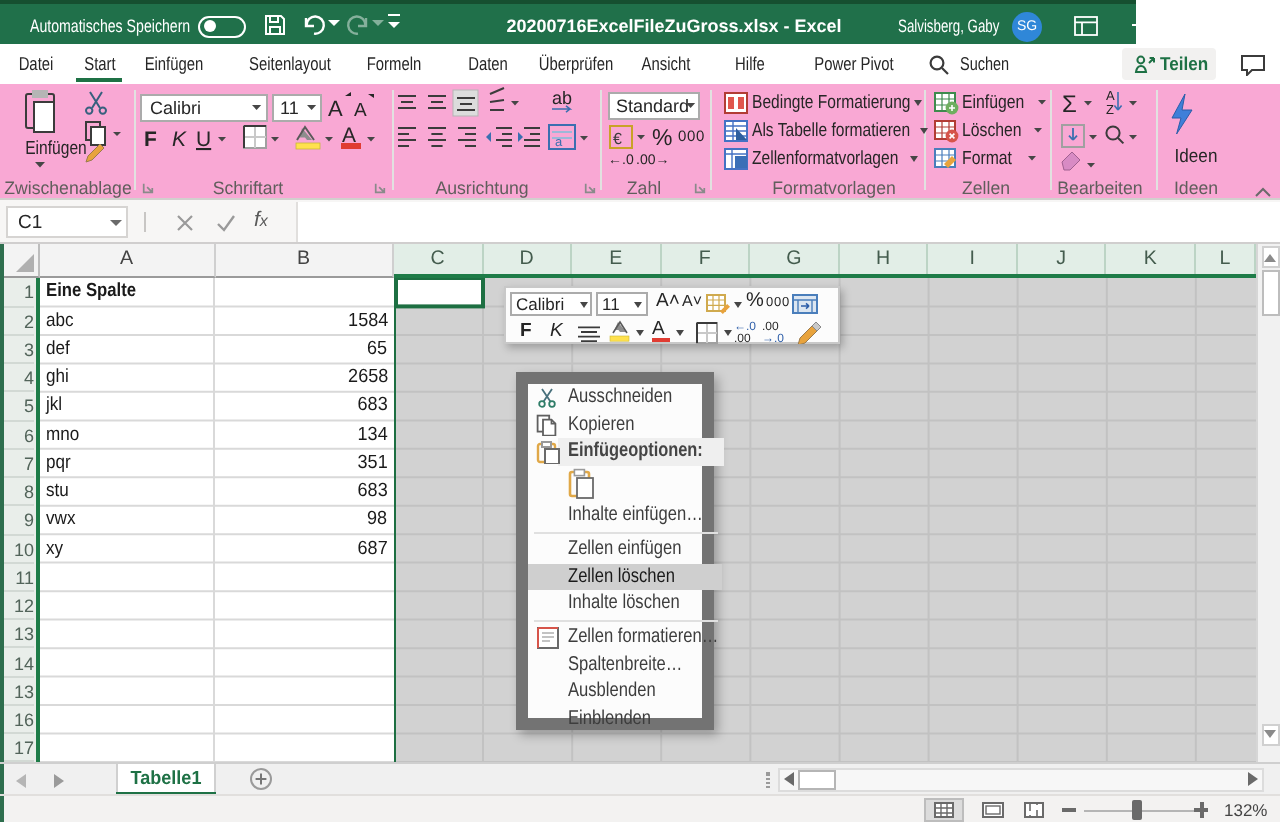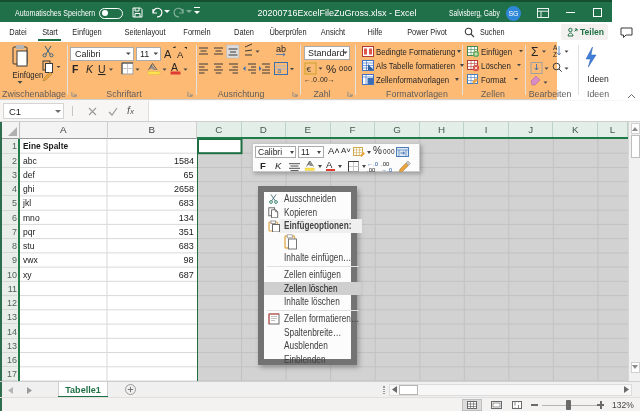--- a/index.html
+++ b/index.html
@@ -1,21 +1,21 @@
 <!DOCTYPE html>
 <html><head><meta charset="utf-8"><style>
 *{margin:0;padding:0;box-sizing:border-box}
 html,body{width:640px;height:411px;overflow:hidden}
 body{font-family:"Liberation Sans",sans-serif;position:relative;background:#fff;
 -webkit-font-smoothing:antialiased}
 .ab{position:absolute}
 svg{display:block}
 </style></head><body>
 
-<div class="ab" style="left:0;top:0;width:612px;height:22px;background:#20704a;border-top:2px solid #164f30;overflow:hidden">
+<div class="ab" style="left:0;top:0;width:568px;height:22px;background:#20704a;border-top:2px solid #164f30;overflow:hidden">
 <div class="ab" style="left:15px;transform-origin:0 50%;top:3px;font-size:9px;font-weight:normal;color:#fff;line-height:16px;white-space:nowrap;transform:scaleX(0.785);">Automatisches Speichern</div>
 <div class="ab" style="left:99px;top:5.5px;width:24px;height:11px;border:1px solid #fff;border-radius:6px">
   <div class="ab" style="left:1.5px;top:1.5px;width:6px;height:6px;border-radius:50%;background:#fff"></div>
     </div>
 <svg class="ab" style="left:132px;top:5px" width="11" height="11" viewBox="0 0 11 11">
  <path d="M1 1h7.5L10 2.5V10H1z" fill="none" stroke="#fff" stroke-width="1"></path>
  <path d="M3 1v3h4V1M3 10V6.5h5V10" fill="none" stroke="#fff" stroke-width="1"></path>
     </svg>
 <svg class="ab" style="left:151px;top:5px" width="12" height="11" viewBox="0 0 12 11">
  <path d="M2 2v4h4" fill="none" stroke="#fff" stroke-width="1.2"></path>
@@ -23,21 +23,21 @@
     </svg>
 <div class="ab" style="left:164px;top:8px;width:0;height:0;border-left:3px solid transparent;border-right:3px solid transparent;border-top:3.5px solid #fff"></div>
 <svg class="ab" style="left:173px;top:5px;opacity:.45" width="12" height="11" viewBox="0 0 12 11">
  <path d="M10 2v4H6" fill="none" stroke="#fff" stroke-width="1.2"></path>
  <path d="M9.7 5.6A4.3 4.3 0 1 0 6 9.8" fill="none" stroke="#fff" stroke-width="1.2"></path>
     </svg>
 <div class="ab" style="left:186px;top:8px;width:0;height:0;border-left:3px solid transparent;border-right:3px solid transparent;border-top:3.5px solid #fff;opacity:.45"></div>
 <div class="ab" style="left:194px;top:5px;width:6px;height:1.2px;background:#fff"></div>
 <div class="ab" style="left:194px;top:9px;width:0;height:0;border-left:3px solid transparent;border-right:3px solid transparent;border-top:3.5px solid #fff"></div>
 
-<div class="ab" style="left:337px;transform-origin:50% 50%;margin-left:-300px;width:600px;text-align:center;top:3px;font-size:9px;font-weight:normal;color:#fff;line-height:16px;white-space:nowrap;">20200716ExcelFileZuGross.xlsx  -  Excel</div>
+<div class="ab" style="left:337px;transform-origin:50% 50%;margin-left:-300px;width:600px;text-align:center;top:3px;font-size:9px;font-weight:bold;color:#fff;line-height:16px;white-space:nowrap;">20200716ExcelFileZuGross.xlsx  -  Excel</div>
 <div class="ab" style="left:449px;transform-origin:0 50%;top:3.5px;font-size:9px;font-weight:normal;color:#fff;line-height:15px;white-space:nowrap;transform:scaleX(0.74);">Salvisberg, Gaby</div>
 <div class="ab" style="left:506px;top:3.5px;width:15px;height:15px;border-radius:50%;background:#2f87d8;color:#fff;font-size:7px;line-height:15px;text-align:center">SG</div>
 <svg class="ab" style="left:537px;top:5.5px" width="12" height="10" viewBox="0 0 12 10">
  <rect x=".5" y=".5" width="11" height="9" fill="none" stroke="#fff" stroke-width=".9"></rect>
  <path d="M.5 3.2h11M4 3.2v6.3" stroke="#fff" fill="none" stroke-width=".9"></path>
     </svg>
 <div class="ab" style="left:566px;top:10px;width:9px;height:1.3px;background:#fff"></div>
 <svg class="ab" style="left:593px;top:6px" width="9" height="9" viewBox="0 0 9 9">
       <rect x=".5" y=".5" width="8" height="8" fill="none" stroke="#fff"></rect>
     </svg>
@@ -68,21 +68,21 @@
  <circle cx="3.4" cy="3" r="1.7" fill="none" stroke="#1e7145" stroke-width="1"></circle>
  <path d="M1 9c.3-2 1.3-3 2.5-3S5.7 7 6 9z" fill="none" stroke="#1e7145" stroke-width="1"></path>
  <path d="M7.5 4.5L10 2m0 0h-2.2M10 2v2.2" stroke="#1e7145" stroke-width="1" fill="none"></path>
     </svg>
 <div class="ab" style="left:580px;transform-origin:0 50%;top:3px;font-size:9.3px;font-weight:bold;color:#1e7145;line-height:14px;white-space:nowrap;transform:scaleX(0.92);">Teilen</div>
 <svg class="ab" style="left:620px;top:5px" width="13" height="11" viewBox="0 0 13 11">
  <path d="M1 1h11v7H6l-2.5 2.5V8H1z" fill="none" stroke="#3b3b3b" stroke-width="1"></path>
     </svg>
 </div>
 
-<div class="ab" style="left:0;top:42px;width:557px;height:58px;background:#fdba74;border-bottom:1px solid #d2d0ce">
+<div class="ab" style="left:0;top:42px;width:640px;height:58px;background:#f9a8d4;border-bottom:1px solid #d2d0ce">
 <div class="ab" style="left:66.5px;top:3px;width:1px;height:50px;background:#e2e1e0"></div>
 <div class="ab" style="left:195.5px;top:3px;width:1px;height:50px;background:#e2e1e0"></div>
 <div class="ab" style="left:300px;top:3px;width:1px;height:50px;background:#e2e1e0"></div>
 <div class="ab" style="left:354.5px;top:3px;width:1px;height:50px;background:#e2e1e0"></div>
 <div class="ab" style="left:462px;top:3px;width:1px;height:50px;background:#e2e1e0"></div>
 <div class="ab" style="left:525px;top:3px;width:1px;height:50px;background:#e2e1e0"></div>
 <div class="ab" style="left:577.5px;top:3px;width:1px;height:50px;background:#e2e1e0"></div>
 <div class="ab" style="left:34px;transform-origin:50% 50%;margin-left:-300px;width:600px;text-align:center;top:45.5px;font-size:9px;font-weight:normal;color:#605e5c;line-height:12px;white-space:nowrap;transform:scaleX(0.98);">Zwischenablage</div>
 <div class="ab" style="left:124px;transform-origin:50% 50%;margin-left:-300px;width:600px;text-align:center;top:45.5px;font-size:9px;font-weight:normal;color:#605e5c;line-height:12px;white-space:nowrap;transform:scaleX(0.98);">Schriftart</div>
 <div class="ab" style="left:241px;transform-origin:50% 50%;margin-left:-300px;width:600px;text-align:center;top:45.5px;font-size:9px;font-weight:normal;color:#605e5c;line-height:12px;white-space:nowrap;transform:scaleX(0.98);">Ausrichtung</div>

